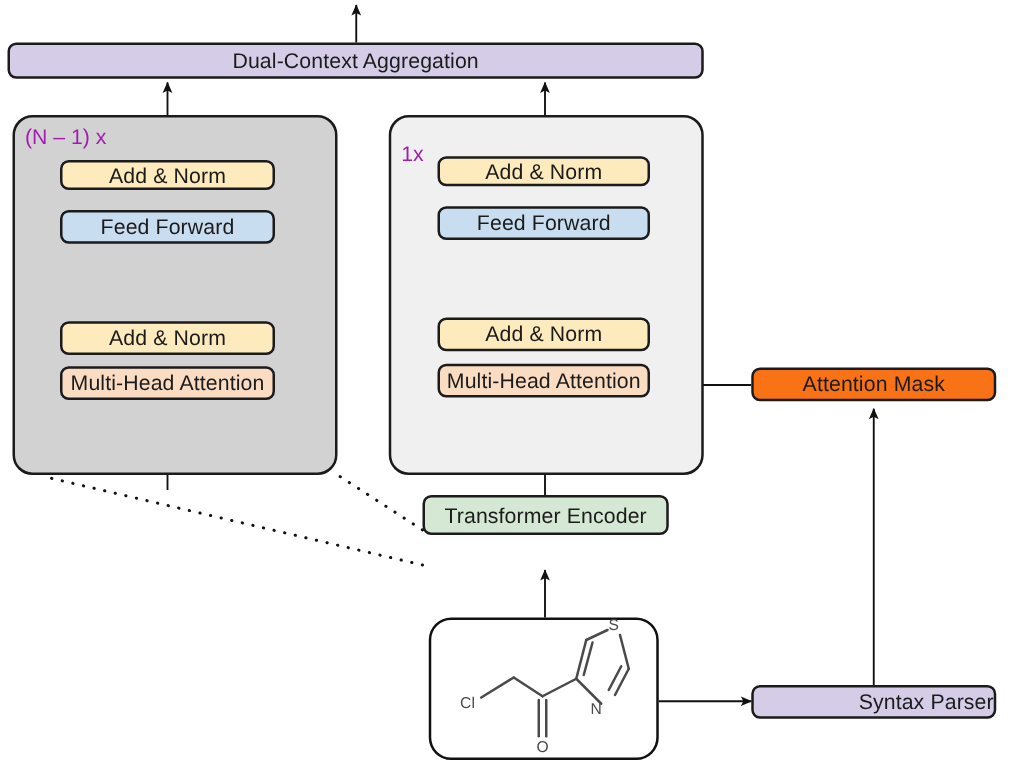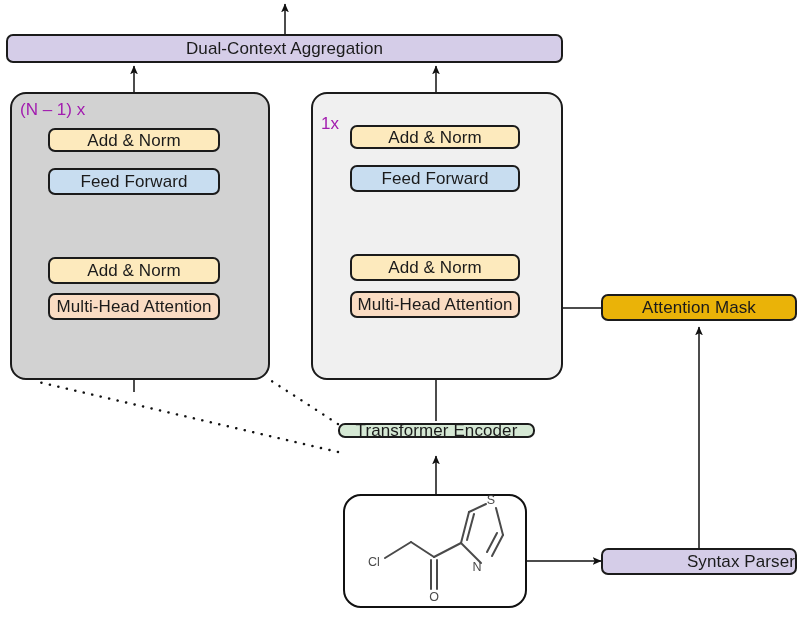--- a/index.html
+++ b/index.html
@@ -172,25 +172,25 @@
   </div>
 
   <div class="node" style="left:350px; top:254px; width:170px; height:27px; background:#fdeabd;">
     <span>Add &amp; Norm</span>
   </div>
 
   <div class="node" style="left:350px; top:291px; width:170px; height:27px; background:#fadcc3;">
     <span>Multi-Head Attention</span>
   </div>
 
-  <div class="node" style="left:601px; top:294px; width:196px; height:27px; background:#eab308;">
+  <div class="node" style="left:601px; top:294px; width:196px; height:27px; background:#f97316;">
     <span>Attention Mask</span>
   </div>
 
-  <div class="node" style="left:338px; top:423px; width:197px; height:15px; background:#d5e8d4;">
+  <div class="node" style="left:338px; top:396px; width:197px; height:32px; background:#d5e8d4;">
     <span>Transformer Encoder</span>
   </div>
 
   <div class="node" style="left:601px; top:548px; width:196px; height:27px; background:#d5cde8;justify-content:flex-end;">
     <span>Syntax Parser</span>
   </div>
 
   <div class="mol-box" style="left:343px; top:494px; width:184px; height:114px;"></div>
 
   <svg class="mol-svg" viewBox="0 0 809 626" width="809" height="626" style="z-index:4; pointer-events:none;">

